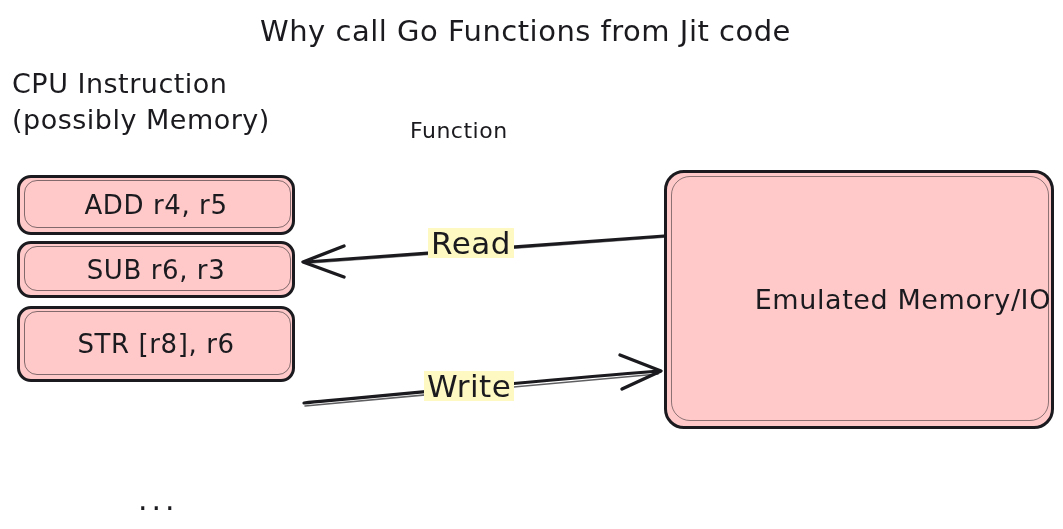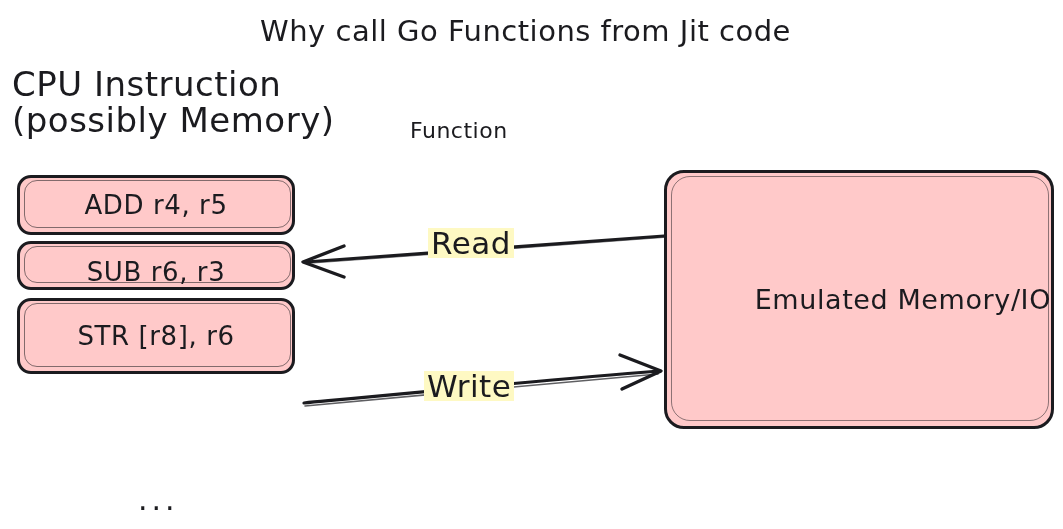--- a/index.html
+++ b/index.html
@@ -36,21 +36,21 @@
     line-height: 38px;
     color: #1b1b1f;
     white-space: nowrap;
   }
 
   
   #cpu-caption {
     position: absolute;
     left: 12px;
     top: 66px;
-    font-size: 34px;
+    font-size: 27px;
     line-height: 36px;
     color: #1b1b1f;
   }
   #cpu-caption .l2 { display: block; }
 
   #function-caption {
     position: absolute;
     left: 410px;
     top: 114px;
     font-size: 22px;
@@ -86,21 +86,21 @@
     left: 4px;
     right: 1px;
     top: 2px;
     bottom: 4px;
     border: 1.4px solid rgba(27,27,31,0.55);
     border-radius: 13px;
     pointer-events: none;
   }
   #box-add   { height: 60px; margin-top: 12px;  }
   #box-ldr   { height: 62px; margin-top: 5px;  }
-  #box-sub   { height: 49px; margin-top: 6px; align-items: flex-end;  }
+  #box-sub   { height: 57px; margin-top: 6px;  }
   #box-str   { height: 76px; margin-top: 8px;  }
 
   
   #ellipsis {
     position: absolute;
     left: 138px;
     top: 485px;
     font-size: 30px;
     letter-spacing: 4px;
     color: #1b1b1f;

